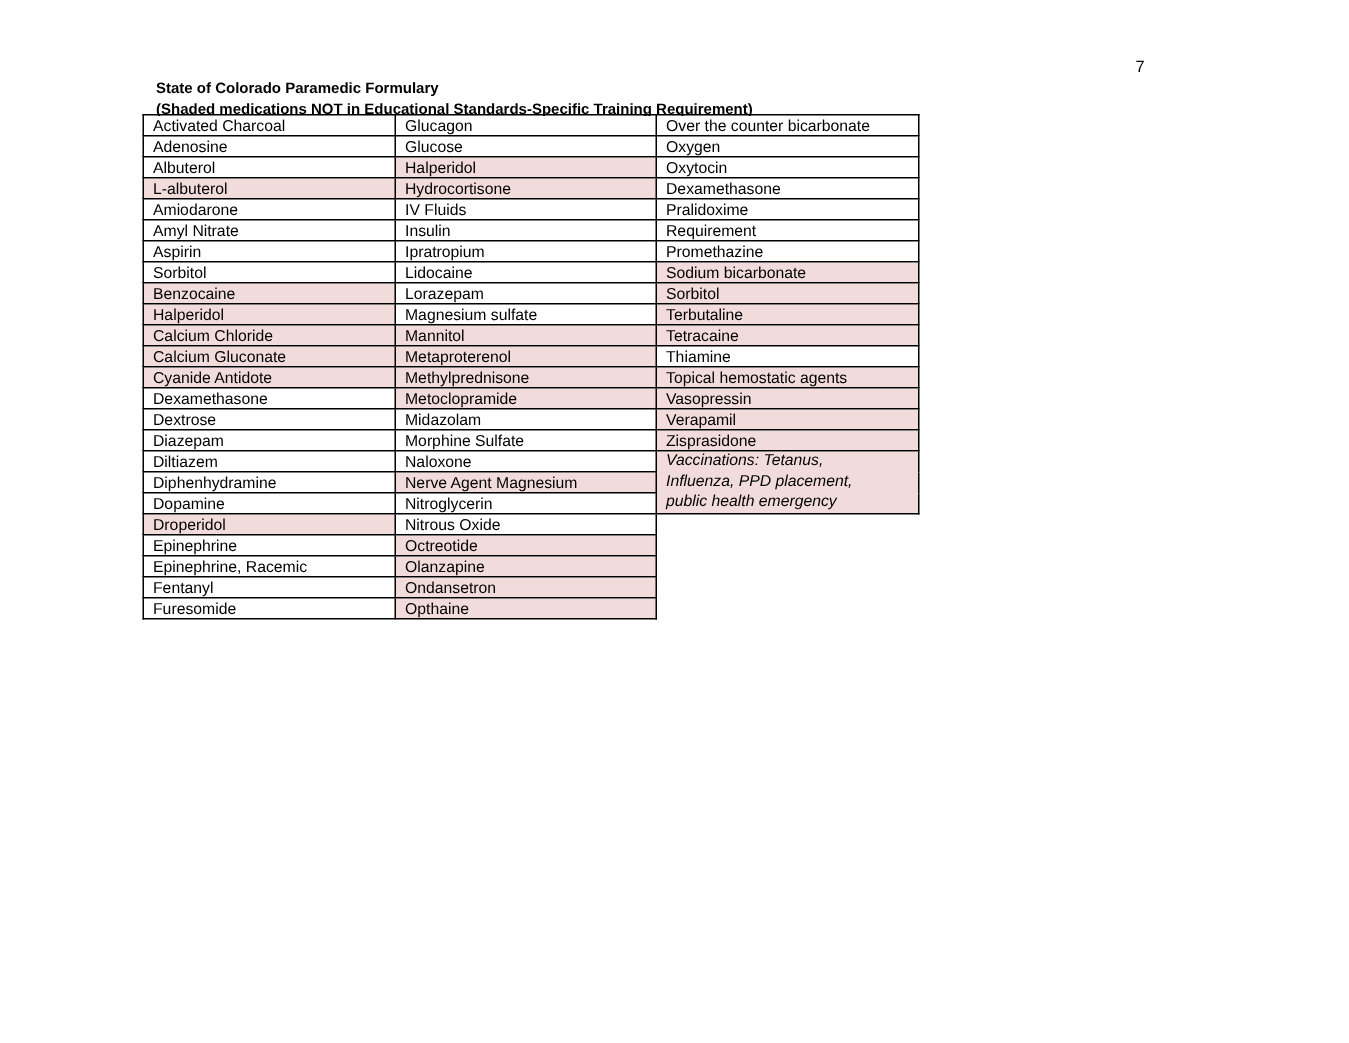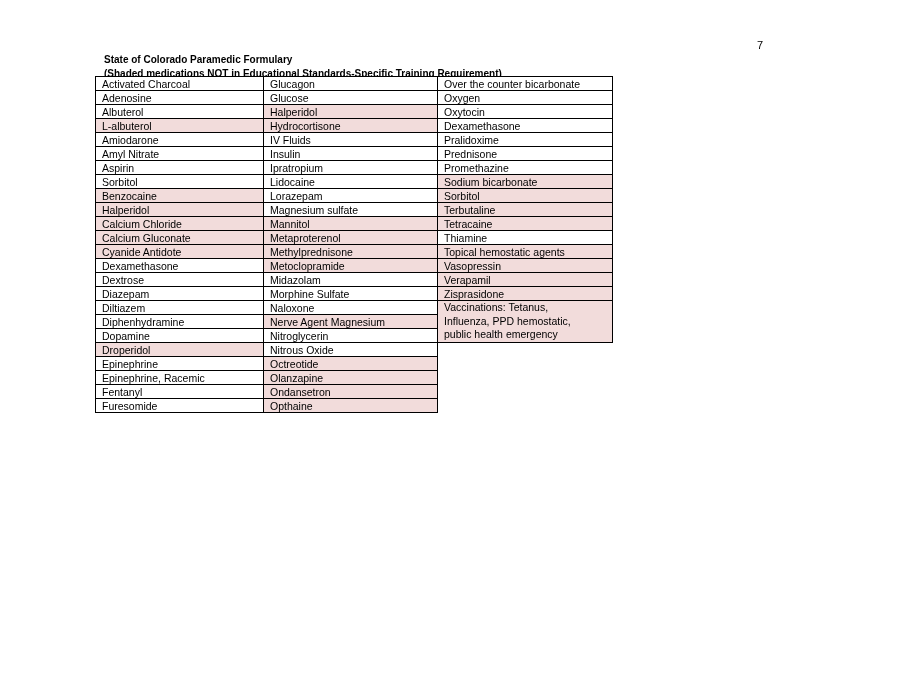--- a/index.html
+++ b/index.html
@@ -54,20 +54,21 @@
   table.formulary td.shaded {
     background: var(--shade, #f2dcdb);
   }
   table.formulary td.multiline {
     white-space: normal;
     vertical-align: middle;
     line-height: 13px;
   }
   table.formulary td.multiline .cell-line {
     line-height: 13.4px;
+    font-style: italic;
   }
   col.c1 { width: 168px; }
   col.c2 { width: 174px; }
   col.c3 { width: 175px; }
 </style>
 </head>
 <body>
 
 <div class="page">
   <div class="doc-header">
@@ -104,21 +105,21 @@
           <td>Dexamethasone</td>
         </tr>
         <tr>
           <td>Amiodarone</td>
           <td>IV Fluids</td>
           <td>Pralidoxime</td>
         </tr>
         <tr>
           <td>Amyl Nitrate</td>
           <td>Insulin</td>
-          <td>Prednisone</td>
+          <td>Requirement</td>
         </tr>
         <tr>
           <td>Aspirin</td>
           <td>Ipratropium</td>
           <td>Promethazine</td>
         </tr>
         <tr>
           <td>Sorbitol</td>
           <td>Lidocaine</td>
           <td class="shaded">Sodium bicarbonate</td>
@@ -161,21 +162,21 @@
         <tr>
           <td>Diazepam</td>
           <td>Morphine Sulfate</td>
           <td class="shaded">Zisprasidone</td>
         </tr>
         <tr>
           <td>Diltiazem</td>
           <td>Naloxone</td>
           <td class="shaded multiline" rowspan="3">
             <div class="cell-line">Vaccinations:  Tetanus,</div>
-            <div class="cell-line">Influenza, PPD hemostatic,</div>
+            <div class="cell-line">Influenza, PPD placement,</div>
             <div class="cell-line">public health emergency</div>
           </td>
         </tr>
         <tr>
           <td>Diphenhydramine</td>
           <td class="shaded">Nerve Agent Magnesium</td>
         </tr>
         <tr>
           <td>Dopamine</td>
           <td>Nitroglycerin</td>

